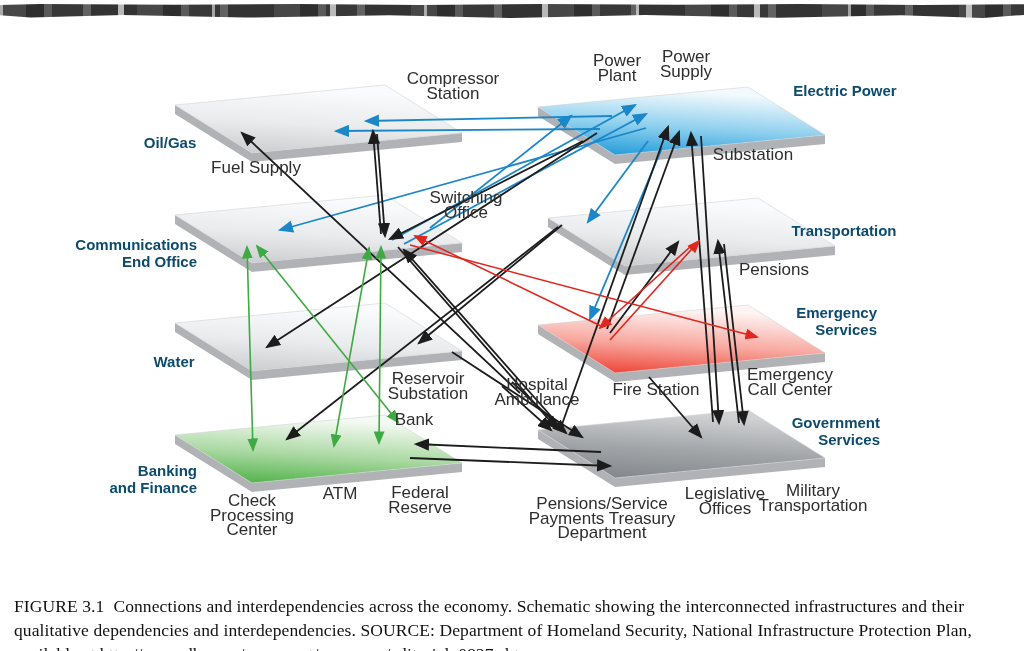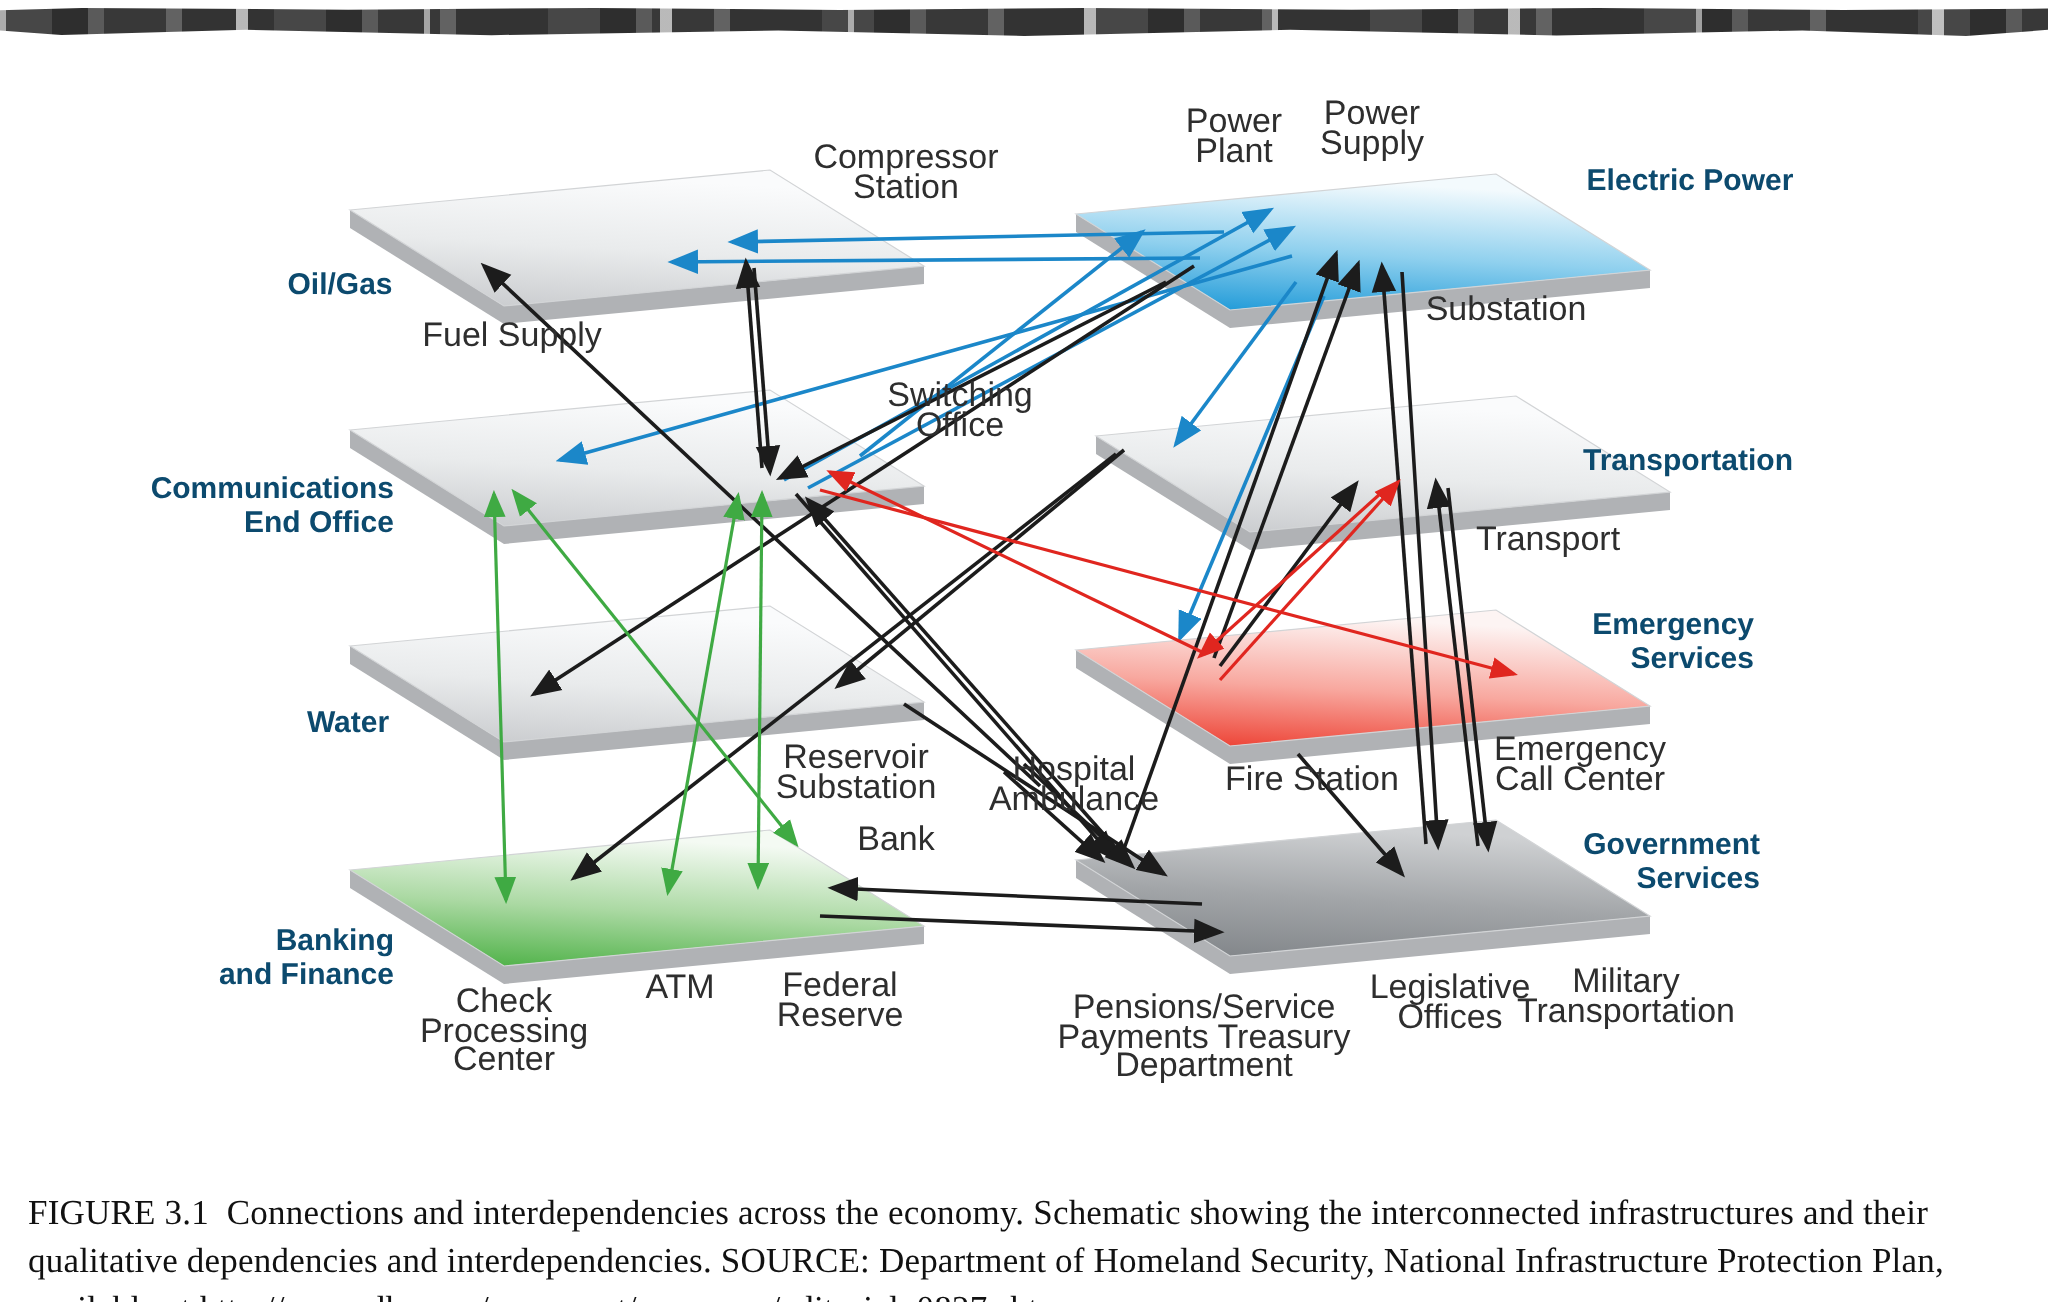--- a/index.html
+++ b/index.html
@@ -165,31 +165,31 @@
       <div class="lbl heading alignright" style="left: 760px; top: 414px; width: 120px;">Government
 Services</div>
       <div class="lbl " style="left: 453px; top: 72px;">Compressor
 Station</div>
       <div class="lbl " style="left: 617px; top: 54px;">Power
 Plant</div>
       <div class="lbl " style="left: 686px; top: 50px;">Power
 Supply</div>
       <div class="lbl " style="left: 208px; top: 161px; margin-left: 48px;">Fuel Supply</div>
       <div class="lbl " style="left: 753px; top: 148px;">Substation</div>
-      <div class="lbl " style="left: 480px; top: 191px;">Switching
+      <div class="lbl " style="left: 466px; top: 191px;">Switching
 Office</div>
-      <div class="lbl " style="left: 774px; top: 263px;">Transport</div>
+      <div class="lbl " style="left: 774px; top: 263px;">Pensions</div>
       <div class="lbl " style="left: 428px; top: 372px;">Reservoir
 Substation</div>
       <div class="lbl " style="left: 537px; top: 378px;">Hospital
 Ambulance</div>
       <div class="lbl " style="left: 656px; top: 383px;">Fire Station</div>
       <div class="lbl " style="left: 790px; top: 368px;">Emergency
 Call Center</div>
-      <div class="lbl " style="left: 448px; top: 413px;">Bank</div>
+      <div class="lbl " style="left: 414px; top: 413px;">Bank</div>
       <div class="lbl " style="left: 252px; top: 494px;">Check
 Processing
 Center</div>
       <div class="lbl " style="left: 340px; top: 487px;">ATM</div>
       <div class="lbl " style="left: 420px; top: 486px;">Federal
 Reserve</div>
       <div class="lbl " style="left: 602px; top: 497px;">Pensions/Service
 Payments Treasury
 Department</div>
       <div class="lbl " style="left: 725px; top: 487px;">Legislative

